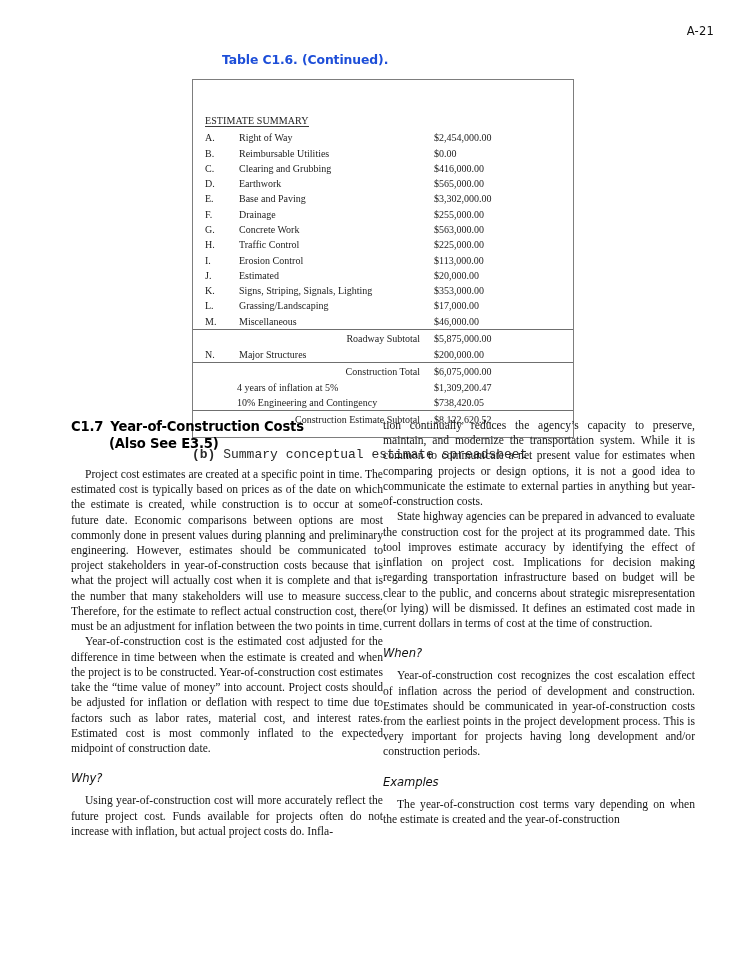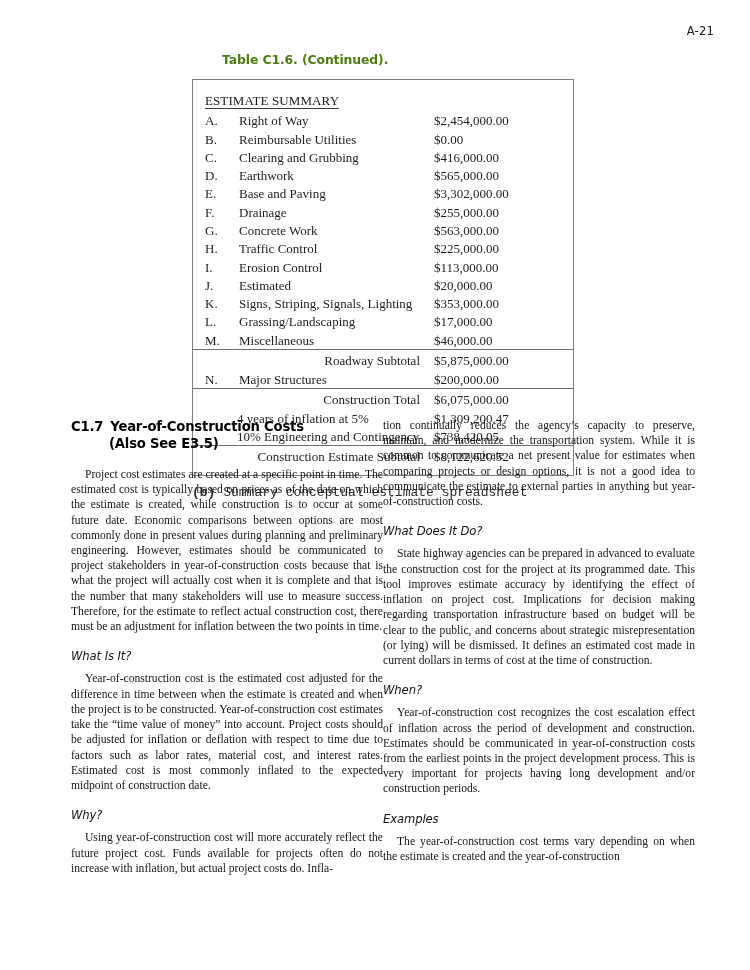--- a/index.html
+++ b/index.html
@@ -32,37 +32,38 @@
   #table-block {
     position: absolute;
     left: 192px;
     top: 52px;
     width: 382px;
   }
   #table-caption-top {
     font-family: "DejaVu Sans", sans-serif;
     font-weight: bold;
     font-size: 12.4px;
-    color: #4d7c0f;
+    color: #1d4ed8;
     margin: 0 0 12px 30px;
     letter-spacing: -0.1px;
   }
   #estimate-table-frame {
     border: 1px solid #7d7d7d;
     background: #fff;
     padding: 11px 0 9px 0;
     box-sizing: border-box;
   }
   .tbl {
     width: 100%;
     border-collapse: collapse;
     font-family: "Liberation Serif", serif;
-    font-size: 13px;
+    font-size: 10px;
     color: #1c1c1c;
     line-height: 1.0;
+    margin-top: 22px;
   }
   .tbl td {
     padding: 2.65px 0;
     vertical-align: bottom;
     white-space: nowrap;
   }
   .c-letter {
     width: 34px;
     padding-left: 12px !important;
   }
@@ -284,31 +285,29 @@
 <div id="body-columns">
 
   <div class="column">
     <h2 class="section-title">
       <span class="num">C1.7</span><span>Year-of-Construction Costs</span>
       <span class="sub">(Also See E3.5)</span>
     </h2>
 
     <p class="para">Project cost estimates are created at a specific point in time. The estimated cost is typically based on prices as of the date on which the estimate is created, while construction is to occur at some future date. Economic comparisons between options are most commonly done in present values during planning and preliminary engineering. However, estimates should be com­municated to project stakeholders in year-of-construction costs because that is what the project will actually cost when it is complete and that is the number that many stakeholders will use to measure success. Therefore, for the estimate to reflect actual construction cost, there must be an adjustment for inflation between the two points in time.</p>
 
-    <h3 class="sub-head">What Is It?</h3>
     <p class="para">Year-of-construction cost is the estimated cost adjusted for the difference in time between when the estimate is created and when the project is to be constructed. Year-of-construction cost estimates take the “time value of money” into account. Project costs should be adjusted for inflation or deflation with respect to time due to factors such as labor rates, material cost, and interest rates. Estimated cost is most commonly inflated to the expected midpoint of construction date.</p>
 
     <h3 class="sub-head">Why?</h3>
     <p class="para">Using year-of-construction cost will more accurately reflect the future project cost. Funds available for projects often do not increase with inflation, but actual project costs do. Infla-</p>
   </div>
 
   <div class="column">
     <p class="para cont">tion continually reduces the agency’s capacity to preserve, maintain, and modernize the transportation system. While it is common to communicate a net present value for estimates when comparing projects or design options, it is not a good idea to communicate the estimate to external parties in any­thing but year-of-construction costs.</p>
 
-    <h3 class="sub-head">What Does It Do?</h3>
     <p class="para">State highway agencies can be prepared in advanced to eval­uate the construction cost for the project at its programmed date. This tool improves estimate accuracy by identifying the effect of inflation on project cost. Implications for deci­sion making regarding transportation infrastructure based on budget will be clear to the public, and concerns about strate­gic misrepresentation (or lying) will be dismissed. It defines an estimated cost made in current dollars in terms of cost at the time of construction.</p>
 
     <h3 class="sub-head">When?</h3>
     <p class="para">Year-of-construction cost recognizes the cost escalation effect of inflation across the period of development and con­struction. Estimates should be communicated in year-of-construction costs from the earliest points in the project development process. This is very important for projects hav­ing long development and/or construction periods.</p>
 
     <h3 class="sub-head">Examples</h3>
     <p class="para">The year-of-construction cost terms vary depending on when the estimate is created and the year-of-construction</p>
   </div>
 
 </div>

